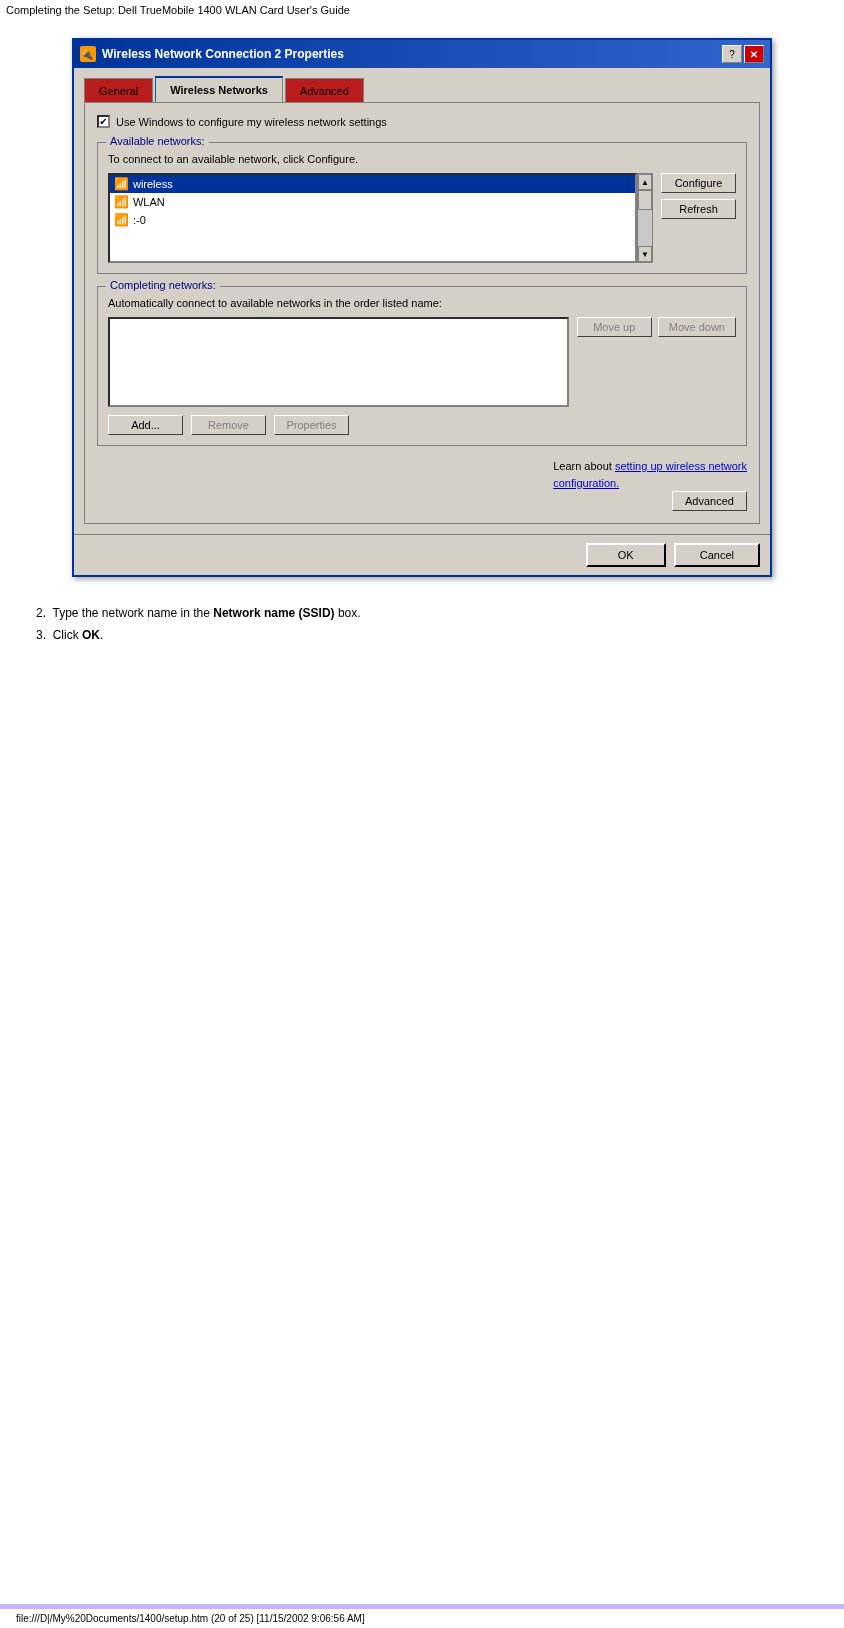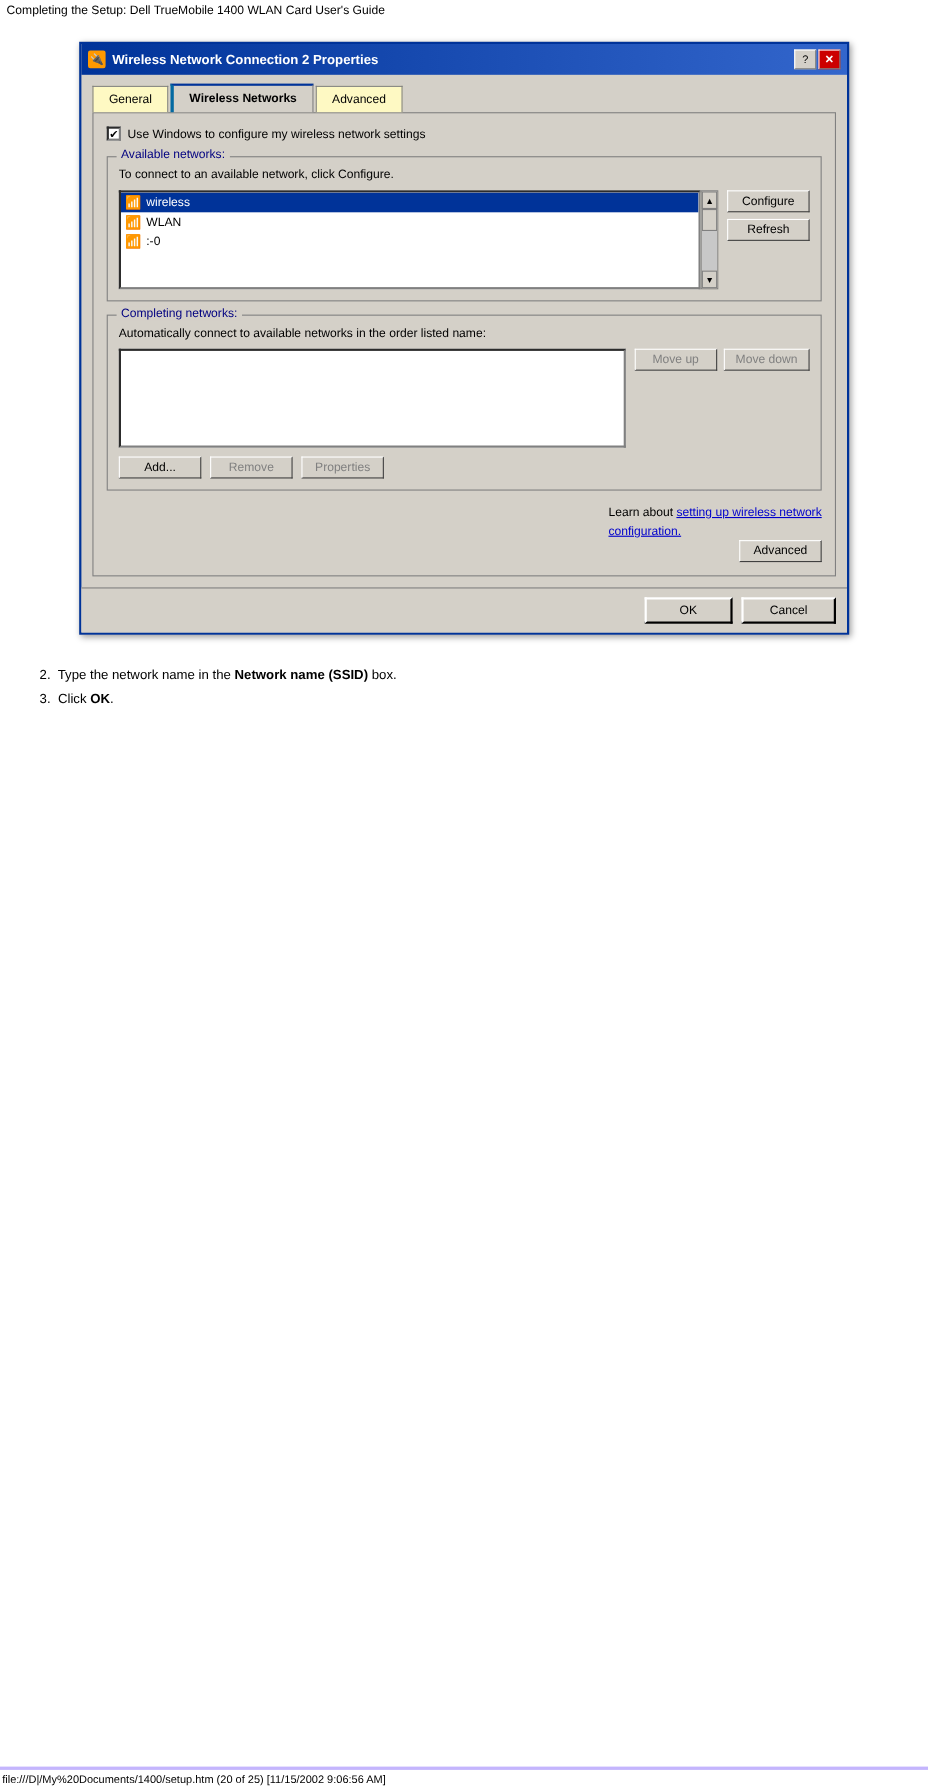--- a/index.html
+++ b/index.html
@@ -101,34 +101,34 @@
     
     .tabs-row {
       display: flex;
       align-items: flex-end;
       margin-bottom: 0;
     }
 
     .tab {
       padding: 4px 14px;
       border: 1px solid #808080;
-      background: #fef9c3;
+      background: #b91c1c;
       cursor: pointer;
       font-size: 11px;
       border-bottom: none;
       margin-right: 2px;
       height: 24px;
       display: flex;
       align-items: center;
     }
 
     .tab.active {
       background: #d4d0c8;
       border-top: 2px solid #003399;
-      border-left: 3px solid #0369a1;
+      border-left: 1px solid #0369a1;
       border-right: 1px solid #808080;
       z-index: 1;
       font-weight: bold;
       height: 26px;
     }
 
     .tab-content {
       border: 1px solid #808080;
       border-top: 1px solid #808080;
       background: #d4d0c8;
@@ -362,22 +362,22 @@
       line-height: 1.8;
     }
 
     .footer-bar {
       position: absolute;
       bottom: 0;
       left: 0;
       width: 100%;
       font-size: 10px;
       color: #000;
-      padding: 4px 2px;
-      border-top: 3px solid #c4b5fd;
+      padding: 4px 16px;
+      border-top: 5px solid #c4b5fd;
     }
 
     .page-wrapper {
       position: relative;
       min-height: 1628px;
     }
   </style>
 </head>
 <body>
 

